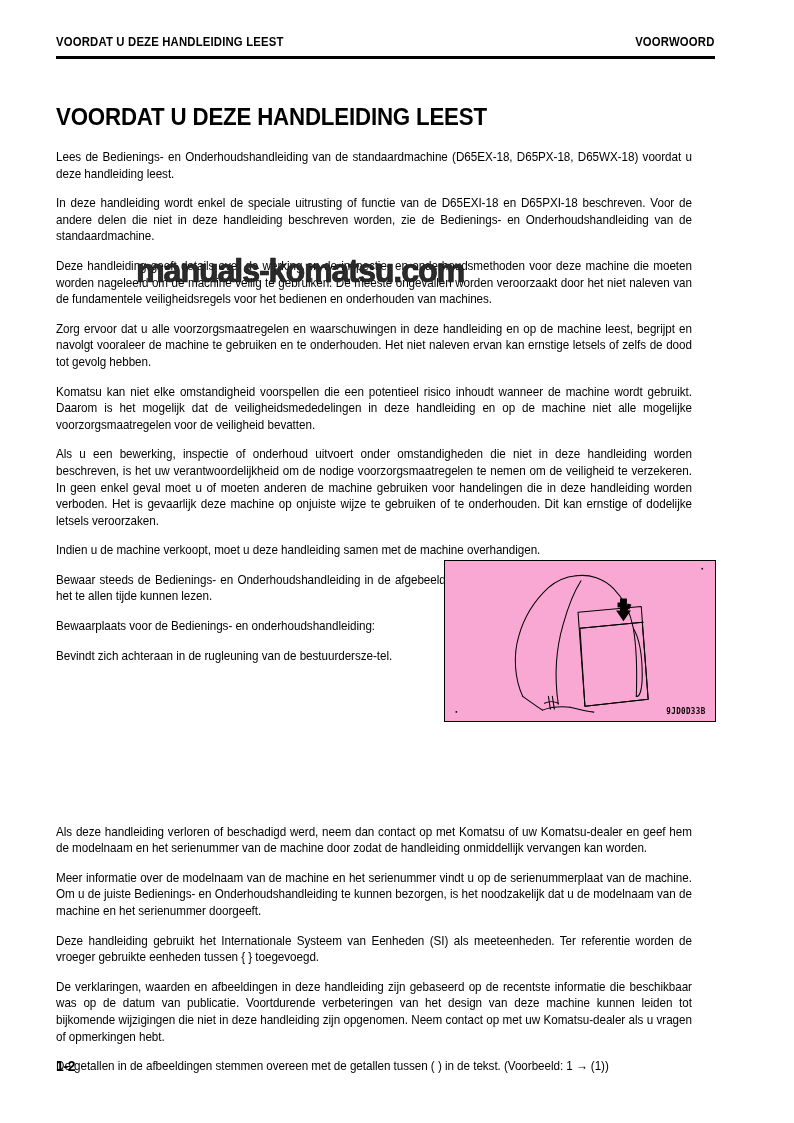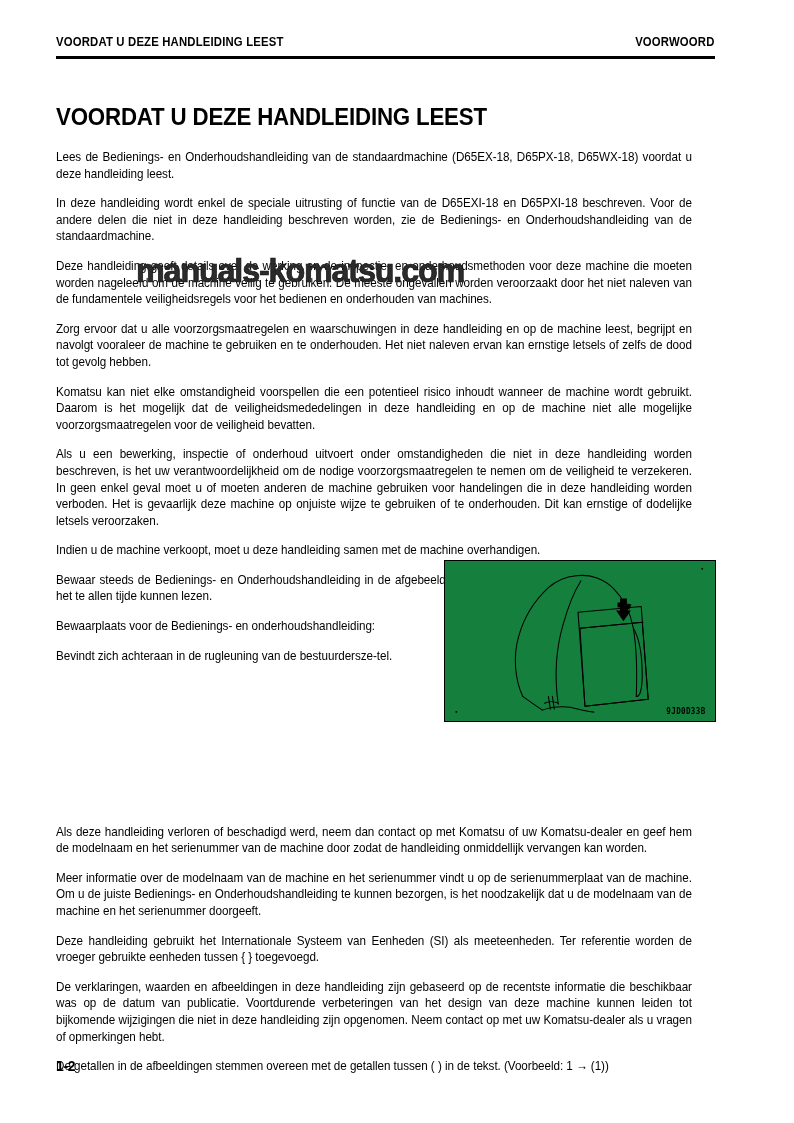--- a/index.html
+++ b/index.html
@@ -96,21 +96,21 @@
   }
 
   
   .figure-box {
     position: absolute;
     left: 444px;
     top: 560px;
     width: 272px;
     height: 162px;
     border: 1.6px solid #000;
-    background: #15803d;
+    background: #f9a8d4;
     box-sizing: border-box;
   }
   .figure-box svg {
     display: block;
     width: 100%;
     height: 100%;
   }
   .fig-code {
     position: absolute;
     right: 9px;

